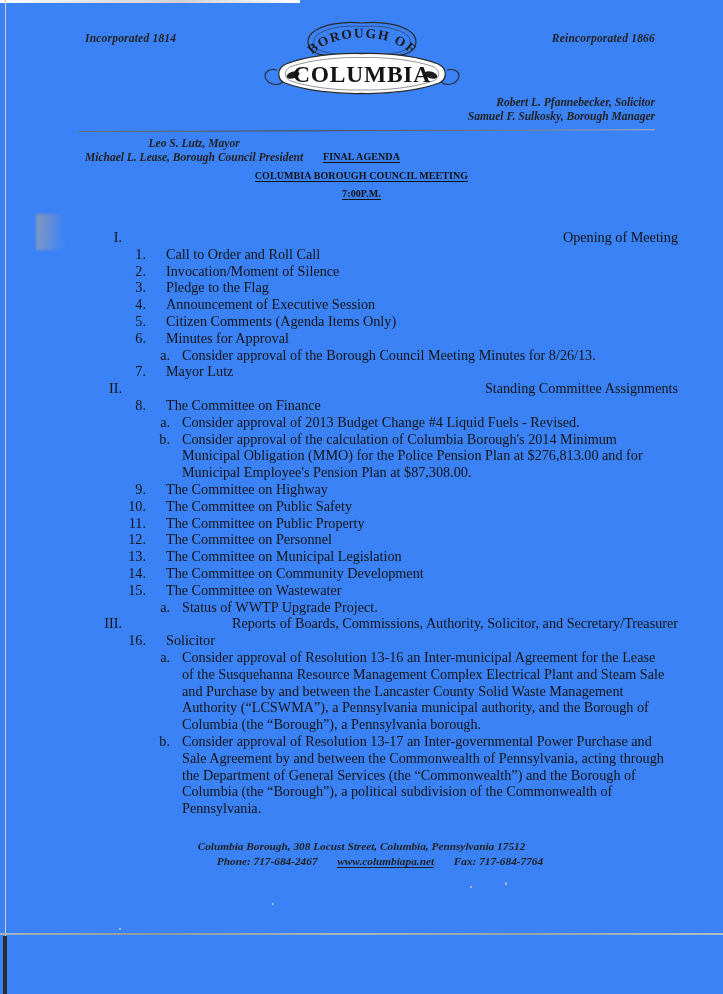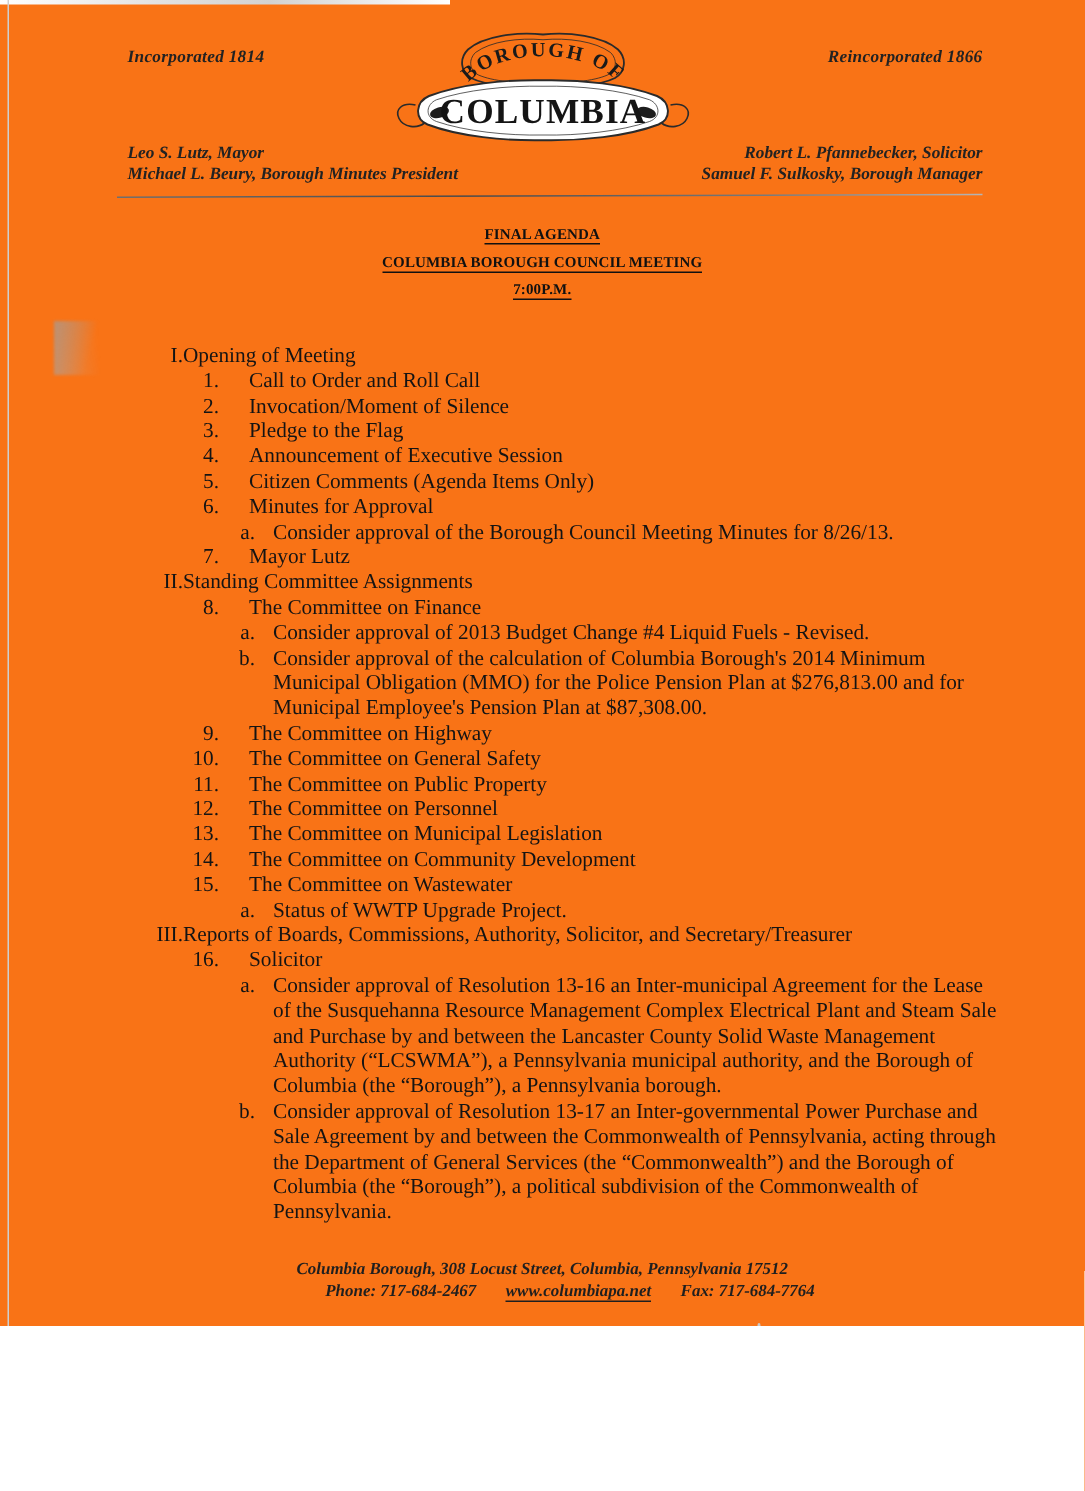--- a/index.html
+++ b/index.html
@@ -5,22 +5,22 @@
 <style>
   html, body {
     margin: 0;
     padding: 0;
     background: #ffffff;
   }
 
   #page {
     position: relative;
     width: 723px;
-    height: 884px;
-    background: #f97316;
+    height: 994px;
+    background: #3b82f6;
     overflow: hidden;
     font-family: "Liberation Serif", "DejaVu Serif", serif;
     color: #1b1b1b;
   }
 
   
   .scan-left-edge {
     position: absolute;
     left: 5px; top: 0;
     width: 1px; height: 936px;
@@ -87,21 +87,21 @@
 
   .officers {
     position: absolute;
     top: 95px;
     font-style: italic;
     font-weight: bold;
     font-size: 11.5px;
     line-height: 14px;
     color: #222;
   }
-  .officers-left  { left: 85px; text-align: left; }
+  .officers-left  { left: 85px; text-align: center; margin-top: 41px; }
   .officers-right { right: 68px; text-align: right; }
 
   .rule {
     position: absolute;
     left: 78px;
     top: 131px;
     width: 577px;
     height: 1px;
     background: linear-gradient(to right,#6f6f6f 0%, #4a4a4a 40%, #7a7a7a 75%, #b5b5b5 100%);
     transform: rotate(-0.18deg);
@@ -149,21 +149,21 @@
     text-align: right;
     white-space: nowrap;
   }
   .txt {
     flex: 1 1 auto;
   }
 
   
   .lvl-roman { margin-left: 100px; }
   .lvl-roman > .marker { width: 22px; }
-  .lvl-roman > .txt    { max-width: 545px; }
+  .lvl-roman > .txt    { margin-left: 11px; max-width: 545px; text-align: right; }
 
   
   .lvl-num { margin-left: 126px; }
   .lvl-num > .marker { width: 20px; }
   .lvl-num > .txt    { margin-left: 20px; max-width: 520px; }
 
   
   .lvl-alpha { margin-left: 156px; }
   .lvl-alpha > .marker { width: 14px; }
   .lvl-alpha > .txt    { margin-left: 12px; max-width: 484px; }
@@ -234,21 +234,21 @@
         <path d="M40,100 C22,96 12,106 18,118 C24,130 42,132 52,124" fill="none" stroke="#2b2b2b" stroke-width="2.2"></path>
         <path d="M380,100 C398,96 408,106 402,118 C396,130 378,132 368,124" fill="none" stroke="#2b2b2b" stroke-width="2.2"></path>
         <ellipse cx="72" cy="110" rx="13" ry="7" fill="#1d1d1d" transform="rotate(-16 72 110)"></ellipse>
         <ellipse cx="348" cy="110" rx="13" ry="7" fill="#1d1d1d" transform="rotate(16 348 110)"></ellipse>
         <text x="210" y="124" text-anchor="middle" font-family="'Liberation Serif','DejaVu Serif',serif" font-size="47" font-weight="bold" letter-spacing="1.5" fill="#141414">COLUMBIA</text>
       </svg>
     </div>
 
     <div class="officers officers-left">
       <div>Leo S. Lutz, Mayor</div>
-      <div>Michael L. Beury, Borough Minutes President</div>
+      <div>Michael L. Lease, Borough Council President</div>
     </div>
 
     <div class="officers officers-right">
       <div>Robert L. Pfannebecker, Solicitor</div>
       <div>Samuel F. Sulkosky, Borough Manager</div>
     </div>
 
     <div class="rule"></div>
   </div>
 
@@ -316,21 +316,21 @@
       <div class="row lvl-alpha">
         <div class="marker">b.</div>
         <div class="txt">Consider approval of the calculation of Columbia Borough's 2014 Minimum Municipal Obligation (MMO) for the Police Pension Plan at $276,813.00 and for Municipal Employee's Pension Plan at $87,308.00.</div>
       </div>
       <div class="row lvl-num">
         <div class="marker">9.</div>
         <div class="txt">The Committee on Highway</div>
       </div>
       <div class="row lvl-num">
         <div class="marker">10.</div>
-        <div class="txt">The Committee on General Safety</div>
+        <div class="txt">The Committee on Public Safety</div>
       </div>
       <div class="row lvl-num">
         <div class="marker">11.</div>
         <div class="txt">The Committee on Public Property</div>
       </div>
       <div class="row lvl-num">
         <div class="marker">12.</div>
         <div class="txt">The Committee on Personnel</div>
       </div>
       <div class="row lvl-num">

